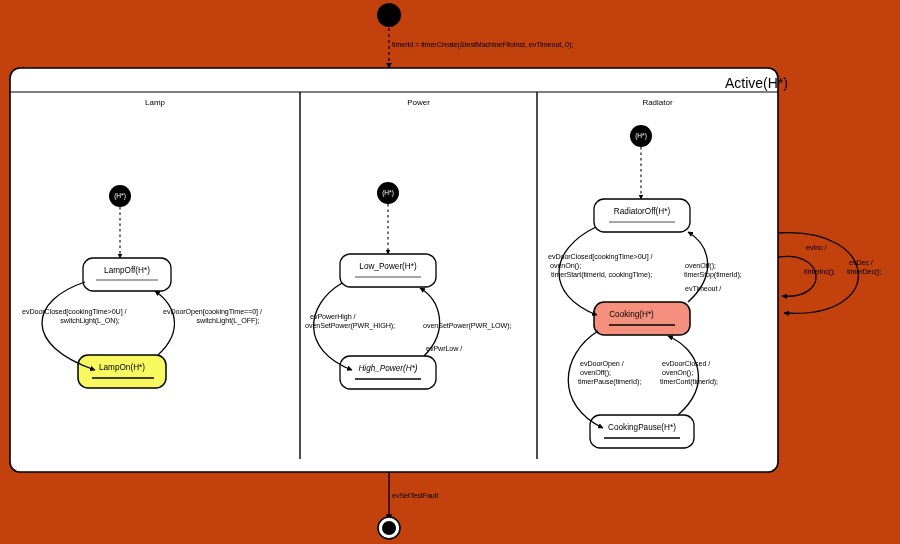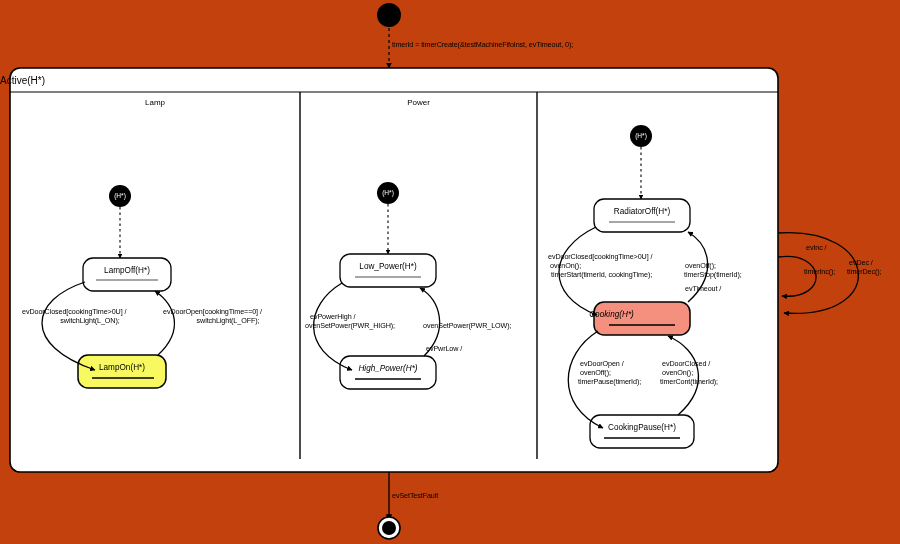--- a/index.html
+++ b/index.html
@@ -48,23 +48,23 @@
     position: absolute;
     font-family: "Liberation Sans", sans-serif;
     font-size: 8px;
     color: #000000;
     text-align: center;
     white-space: nowrap;
   }
   .composite-title {
     position: absolute;
     font-family: "Liberation Sans", sans-serif;
-    font-size: 10px;
-    color: #000000;
-    text-align: left;
+    font-size: 14px;
+    color: #000000;
+    text-align: right;
     white-space: nowrap;
   }
   .hist-lbl {
     position: absolute;
     font-family: "Liberation Sans", sans-serif;
     font-size: 6.6px;
     color: #ffffff;
     text-align: center;
     white-space: nowrap;
     pointer-events: none;
@@ -146,31 +146,32 @@
     <circle cx="389" cy="528" r="11" fill="#ffffff" stroke="#000" stroke-width="1.6"></circle>
     <circle cx="389" cy="528" r="7" fill="#000"></circle>
   </svg>
 
   <div class="lbl" style="left:392px; top:41px;">timerId = timerCreate(&amp;testMachineFifoInst, evTimeout, 0);</div>
 
   <div class="composite-title" style="left:0px; top:75px; width:788px;">Active(H*)</div>
 
   <div class="region-title" style="left:10px; top:98px; width:290px;">Lamp</div>
   <div class="region-title" style="left:300px; top:98px; width:237px;">Power</div>
+  <div class="region-title" style="left:537px; top:98px; width:241px;">Radiator</div>
 
   <div class="hist-lbl" style="left:100px; top:192px; width:40px;">(H*)</div>
   <div class="hist-lbl" style="left:368px; top:189px; width:40px;">(H*)</div>
   <div class="hist-lbl" style="left:621px; top:132px; width:40px;">(H*)</div>
 
   <div class="state-name" style="left:83px; top:266px; width:88px;">LampOff(H*)</div>
   <div class="state-name" style="left:78px; top:363px; width:88px;">LampOn(H*)</div>
   <div class="state-name" style="left:340px; top:262px; width:96px;">Low_Power(H*)</div>
   <div class="state-name" style="left:340px; top:364px; width:96px;font-style:italic;">High_Power(H*)</div>
   <div class="state-name" style="left:594px; top:207px; width:96px;">RadiatorOff(H*)</div>
-  <div class="state-name" style="left:574px; top:310px; width:75px;font-style:italic;">Cooking(H*)</div>
+  <div class="state-name" style="left:594px; top:310px; width:75px;">Cooking(H*)</div>
   <div class="state-name" style="left:590px; top:423px; width:104px;">CookingPause(H*)</div>
 
   <div class="lbl center" style="left:22px; top:308px;">evDoorClosed[cookingTime&gt;0U] /</div>
   <div class="lbl center" style="left:22px; top:317px; width:136px; text-align:center;">switchLight(L_ON);</div>
 
   <div class="lbl" style="left:163px; top:308px;">evDoorOpen[cookingTime==0] /</div>
   <div class="lbl" style="left:163px; top:317px; width:130px; text-align:center;">switchLight(L_OFF);</div>
 
   <div class="lbl" style="left:310px; top:313px;">evPowerHigh /</div>
   <div class="lbl" style="left:305px; top:322px;">ovenSetPower(PWR_HIGH);</div>

